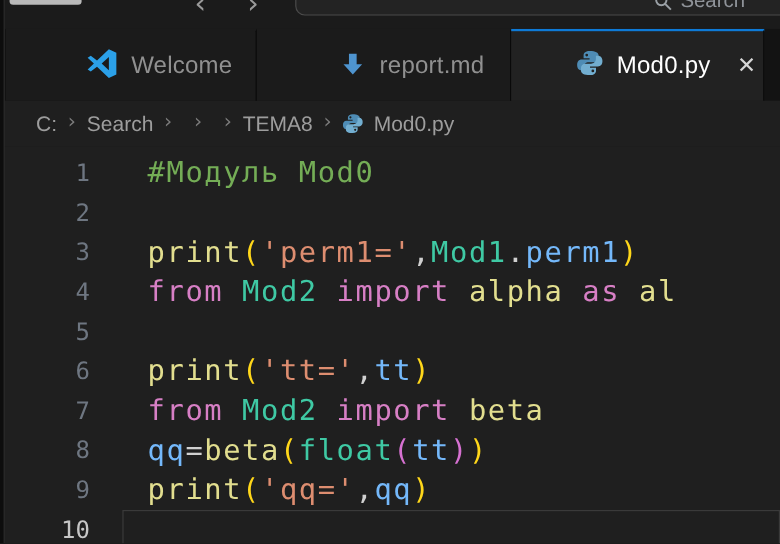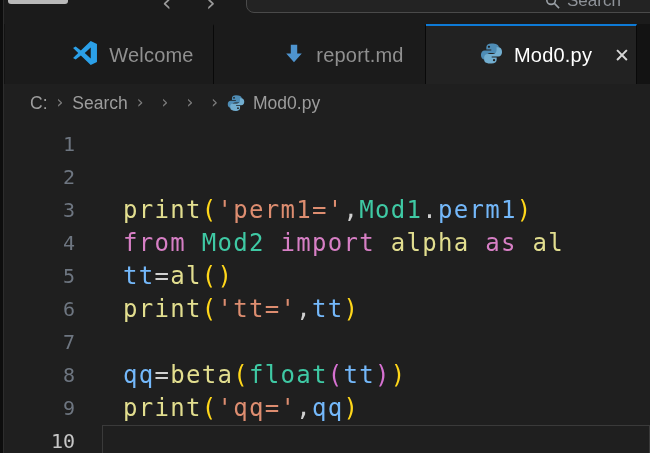--- a/index.html
+++ b/index.html
@@ -106,55 +106,57 @@
     </div>
   </div>
 
   <div class="breadcrumb">
     <span class="crumb">C:</span>
     <span class="crumb-sep">›</span>
     <span class="crumb">Search</span>
     <span class="crumb-sep">›</span>
     <span class="crumb-sep">›</span>
     <span class="crumb-sep">›</span>
+    <span class="crumb">TEMA8</span>
     <span class="crumb-sep">›</span>
     <span class="crumb-pyicon">
       <svg width="18" height="18" viewBox="0 0 48 48">
         <path d="M24 3c-7 0-10.8 2.9-10.8 7.7v5h10.4v2.1H9.8C5 17.8 2 21.6 2 27.3 2 33 5 36.8 9.8 36.8h3.6v-6c0-4.6 3.9-8.1 8.5-8.1h10.5c3.9 0 6.9-3.1 6.9-7V10.7C39.3 5.9 33.9 3 24 3zm-5.3 4.7a2.4 2.4 0 1 1 0 4.8 2.4 2.4 0 0 1 0-4.8z" fill="#4e8cb5"></path>
         <path d="M24 45c7 0 10.8-2.9 10.8-7.7v-5H24.4v-2.1h13.8c4.8 0 7.8-3.8 7.8-9.5 0-5.7-3-9.5-7.8-9.5h-3.6v6c0 4.6-3.9 8.1-8.5 8.1H15.6c-3.9 0-6.9 3.1-6.9 7v5.1C8.7 42.1 14.1 45 24 45zm5.3-4.7a2.4 2.4 0 1 1 0-4.8 2.4 2.4 0 0 1 0 4.8z" fill="#72aed0"></path>
       </svg>
     </span>
     <span class="crumb">Mod0.py</span>
   </div>
 
   <div class="editor" id="editor">
       <div class="code-line">
         <div class="gutter">1</div>
+        <div class="line-content"><span class="tok" style="color: rgb(116, 173, 86);">#Модуль Mod0</span></div>
       </div>
       <div class="code-line">
         <div class="gutter">2</div>
       </div>
       <div class="code-line">
         <div class="gutter">3</div>
         <div class="line-content"><span class="tok" style="color: rgb(226, 222, 143);">print</span><span class="tok" style="color: rgb(255, 215, 26);">(</span><span class="tok" style="color: rgb(221, 141, 112);">'perm1='</span><span class="tok" style="color: rgb(208, 208, 208);">,</span><span class="tok" style="color: rgb(63, 201, 164);">Mod1</span><span class="tok" style="color: rgb(208, 208, 208);">.</span><span class="tok" style="color: rgb(116, 184, 250);">perm1</span><span class="tok" style="color: rgb(255, 215, 26);">)</span></div>
       </div>
       <div class="code-line">
         <div class="gutter">4</div>
         <div class="line-content"><span class="tok" style="color: rgb(215, 127, 197);">from </span><span class="tok" style="color: rgb(63, 201, 164);">Mod2</span><span class="tok" style="color: rgb(215, 127, 197);"> import </span><span class="tok" style="color: rgb(226, 222, 143);">alpha</span><span class="tok" style="color: rgb(215, 127, 197);"> as </span><span class="tok" style="color: rgb(226, 222, 143);">al</span></div>
       </div>
       <div class="code-line">
         <div class="gutter">5</div>
-        <div class="line-content"><span class="tok" style="color: rgb(116, 184, 250);">tt</span><span class="tok" style="color: rgb(208, 208, 208);">=</span><span class="tok" style="color: rgb(226, 222, 143);">al</span><span class="tok" style="color: rgb(255, 215, 26);">()</span></div>
       </div>
       <div class="code-line">
         <div class="gutter">6</div>
         <div class="line-content"><span class="tok" style="color: rgb(226, 222, 143);">print</span><span class="tok" style="color: rgb(255, 215, 26);">(</span><span class="tok" style="color: rgb(221, 141, 112);">'tt='</span><span class="tok" style="color: rgb(208, 208, 208);">,</span><span class="tok" style="color: rgb(116, 184, 250);">tt</span><span class="tok" style="color: rgb(255, 215, 26);">)</span></div>
       </div>
       <div class="code-line">
         <div class="gutter">7</div>
+        <div class="line-content"><span class="tok" style="color: rgb(215, 127, 197);">from </span><span class="tok" style="color: rgb(63, 201, 164);">Mod2</span><span class="tok" style="color: rgb(215, 127, 197);"> import </span><span class="tok" style="color: rgb(226, 222, 143);">beta</span></div>
       </div>
       <div class="code-line">
         <div class="gutter">8</div>
         <div class="line-content"><span class="tok" style="color: rgb(116, 184, 250);">qq</span><span class="tok" style="color: rgb(208, 208, 208);">=</span><span class="tok" style="color: rgb(226, 222, 143);">beta</span><span class="tok" style="color: rgb(255, 215, 26);">(</span><span class="tok" style="color: rgb(63, 201, 164);">float</span><span class="tok" style="color: rgb(214, 113, 209);">(</span><span class="tok" style="color: rgb(116, 184, 250);">tt</span><span class="tok" style="color: rgb(214, 113, 209);">)</span><span class="tok" style="color: rgb(255, 215, 26);">)</span></div>
       </div>
       <div class="code-line">
         <div class="gutter">9</div>
         <div class="line-content"><span class="tok" style="color: rgb(226, 222, 143);">print</span><span class="tok" style="color: rgb(255, 215, 26);">(</span><span class="tok" style="color: rgb(221, 141, 112);">'qq='</span><span class="tok" style="color: rgb(208, 208, 208);">,</span><span class="tok" style="color: rgb(116, 184, 250);">qq</span><span class="tok" style="color: rgb(255, 215, 26);">)</span></div>
       </div>
       <div class="code-line current">

